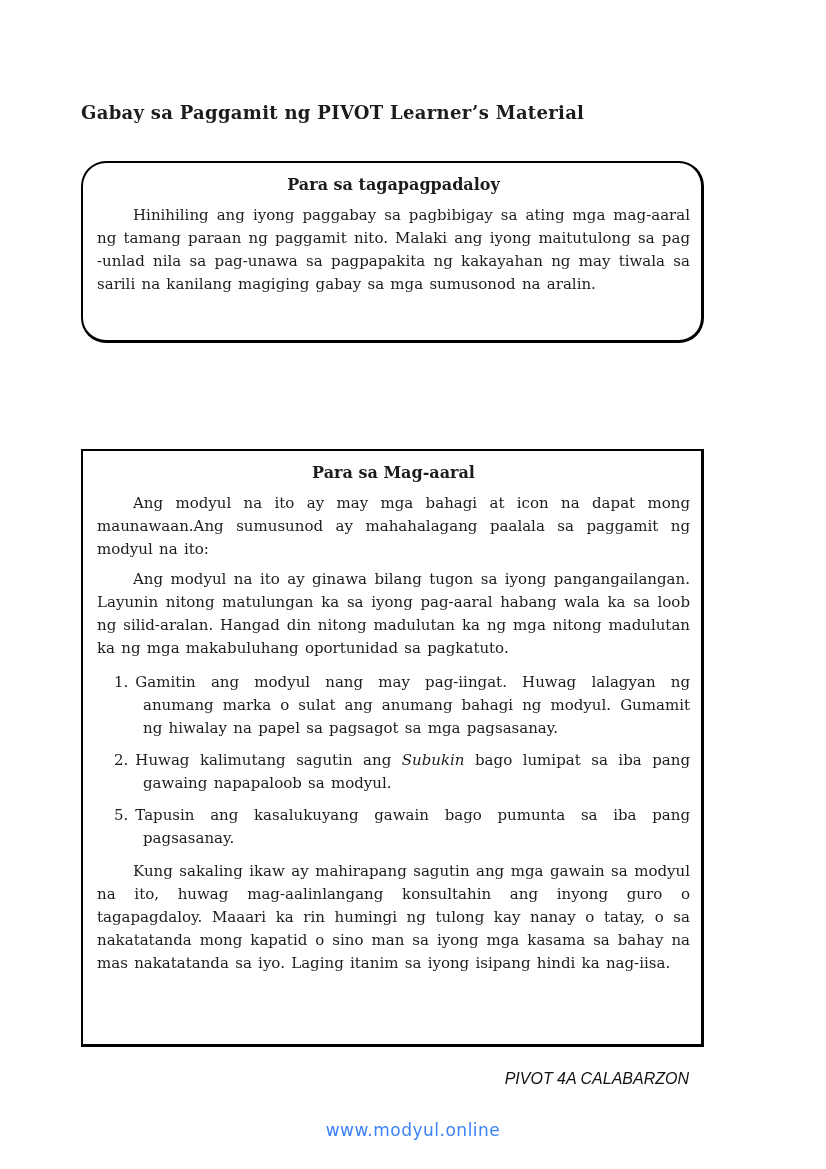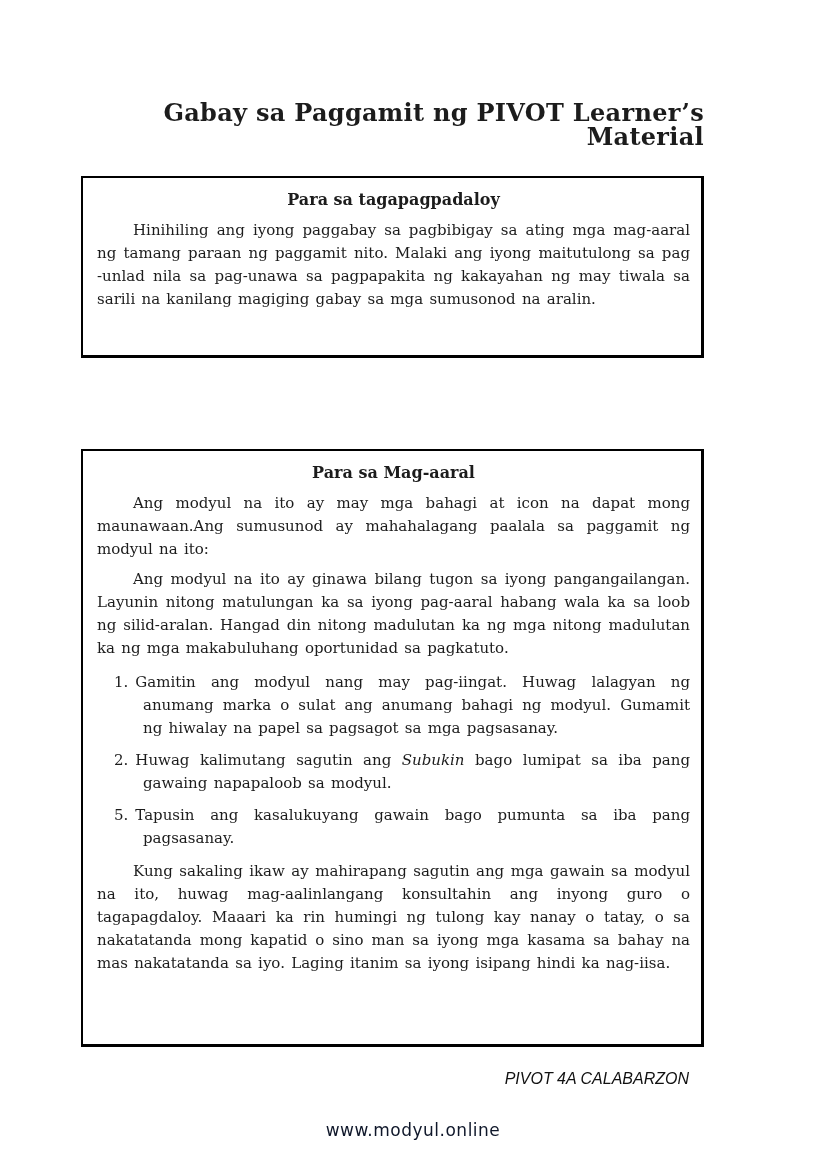--- a/index.html
+++ b/index.html
@@ -11,38 +11,38 @@
     font-family: "DejaVu Serif", serif;
     color: #1c1c1c;
     overflow: hidden;
   }
   .title {
     position: absolute;
     top: 101px;
     left: 81px;
     width: 623px;
     margin: 0;
-    text-align: right;
-    font-size: 24px;
+    text-align: left;
+    font-size: 18px;
     font-weight: bold;
     letter-spacing: 0.3px;
     line-height: 24px;
   }
   .box {
     position: absolute;
     left: 81px;
     width: 623px;
     box-sizing: border-box;
     border: 2px solid #000000;
     border-right-width: 3px;
     border-bottom-width: 3px;
     padding: 10px 11px 8px 14px;
     background: #ffffff;
   }
-  .box-facilitator { top: 176px; height: 182px; }
+  .box-facilitator { top: 161px; height: 182px; border-radius: 25px; }
   .box-learner { top: 449px; height: 598px; }
   .box h2 {
     margin: 2px 0 9px 0;
     text-align: center;
     font-size: 16px;
     font-weight: bold;
     line-height: 20px;
   }
   .box p {
     margin: 0 0 7px 0;
@@ -76,21 +76,21 @@
   }
   .watermark {
     position: absolute;
     top: 1120px;
     left: 0;
     width: 100%;
     text-align: center;
     font-family: "DejaVu Sans", sans-serif;
     font-size: 17px;
     letter-spacing: 0.5px;
-    color: #0f172a;
+    color: #3b82f6;
   }
 </style>
 </head>
 <body>
 
 <div class="page">
 
   <h1 class="title">Gabay sa Paggamit ng PIVOT Learner’s Material</h1>
 
   <section class="box box-facilitator">

